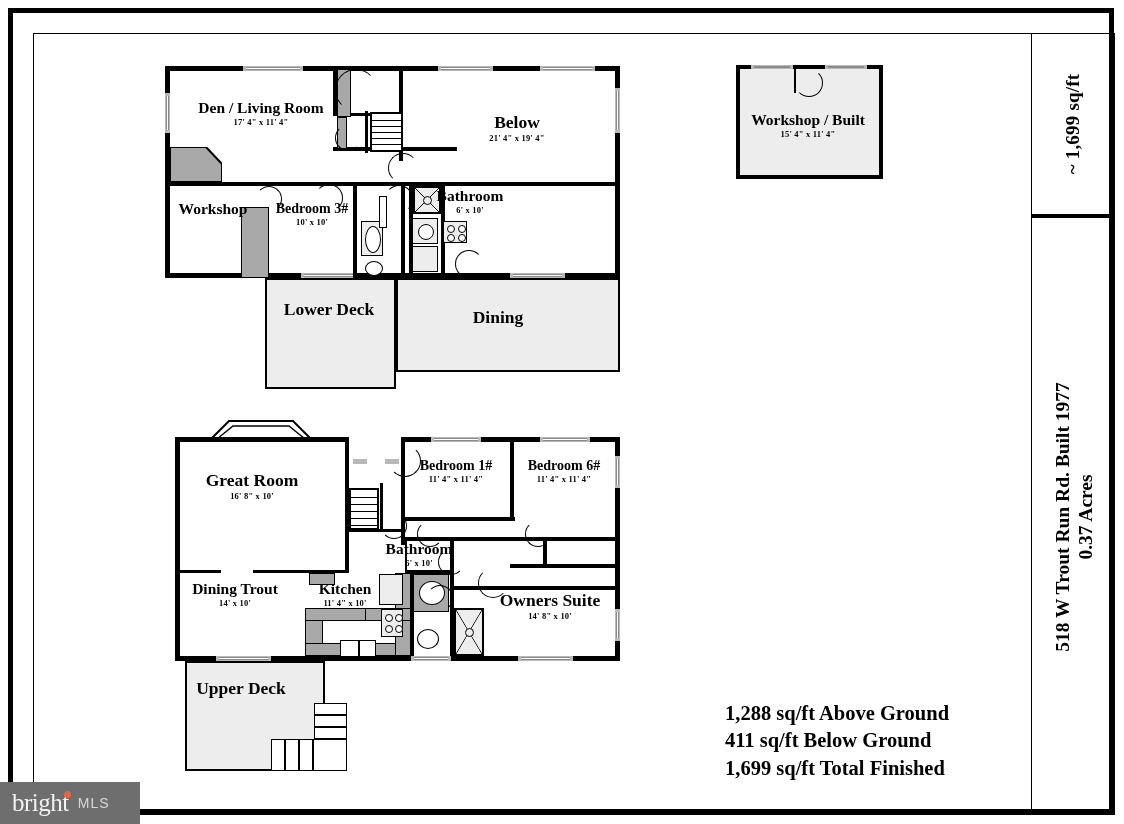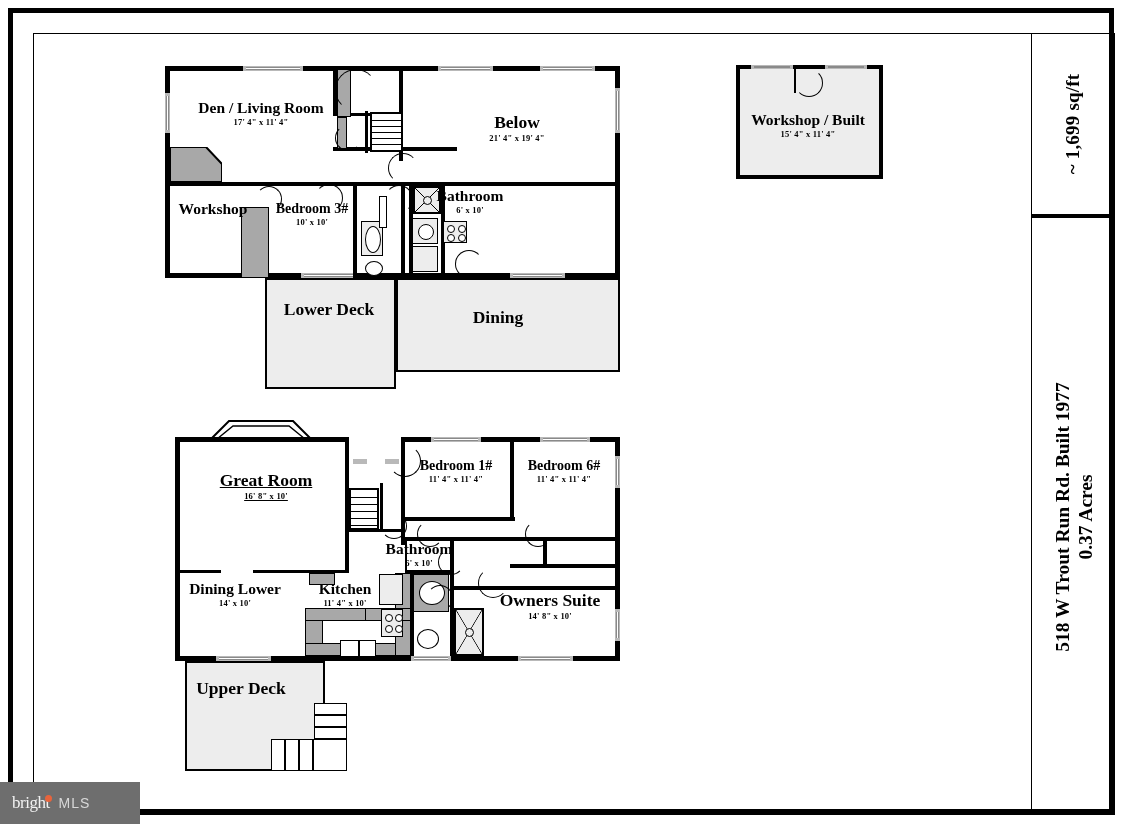--- a/index.html
+++ b/index.html
@@ -66,21 +66,21 @@
   
   .appl{position:absolute;background:#ededed;border:1.6px solid #000;box-sizing:border-box;}
   .circ{position:absolute;border:1.5px solid #000;border-radius:50%;background:#fff;}
   .burner{position:absolute;width:6px;height:6px;border:1.2px solid #000;border-radius:50%;background:#fff;}
   .oval{position:absolute;border:1.5px solid #000;border-radius:50%;background:#fff;}
 
   
   #brightmls{position:absolute;left:0px;top:782px;width:140px;height:42px;
              background:#6e6e6e;display:flex;align-items:center;padding-left:12px;
              box-sizing:border-box;}
-  #bm-word{font-family:"Liberation Serif",serif;font-size:17px;color:#f2f2f2;
+  #bm-word{font-family:"Liberation Serif",serif;font-size:25px;color:#f2f2f2;
            font-weight:normal;letter-spacing:-.5px;position:relative;}
   #bm-dot{position:absolute;right:-2px;top:2px;width:7px;height:7px;background:#e8643c;
           border-radius:50%;}
   #bm-mls{font-family:"Liberation Sans",sans-serif;font-size:14px;color:#d8d8d8;
           margin-left:9px;letter-spacing:1px;}
 </style>
 </head>
 <body>
 
 <div id="plan-frame">
@@ -91,20 +91,25 @@
       <span class="vtext" id="sqft-vert">~ 1,699 sq/ft</span>
     </div>
     <div id="info-bottom">
       <div class="vtext" id="addr-vert">
         <div>518 W Trout Run Rd.  Built 1977</div>
         <div>0.37 Acres</div>
       </div>
     </div>
   </div>
 
+  <div id="summary">
+    <div>1,288 sq/ft Above Ground</div>
+    <div>411 sq/ft Below Ground</div>
+    <div>1,699 sq/ft Total Finished</div>
+  </div>
 
   <div class="fill-deck" style="left:252px;top:265px;width:131px;height:111px;"></div>
   <div class="fill-deck" style="left:383px;top:265px;width:224px;height:94px;"></div>
 
   <div class="wall" style="left:152px;top:53px;width:455px;height:5px;"></div>
   <div class="wall" style="left:152px;top:260px;width:455px;height:5px;"></div>
   <div class="wall" style="left:152px;top:53px;width:5px;height:212px;"></div>
   <div class="wall" style="left:602px;top:53px;width:5px;height:212px;"></div>
 
   <div class="win-g" style="left:230px;top:53px;width:60px;height:5px;"></div>
@@ -300,38 +305,38 @@
   <div class="win-g" style="left:372px;top:446px;width:14px;height:5px;"></div>
 
   <div class="door" style="left:376px;top:432px;width:32px;height:32px;border-color:transparent #000 #000 transparent;"></div>
   <div class="door" style="left:404px;top:508px;width:26px;height:26px;border-color:transparent transparent #000 #000;"></div>
   <div class="door" style="left:512px;top:508px;width:26px;height:26px;border-color:transparent transparent #000 #000;"></div>
   <div class="door" style="left:425px;top:536px;width:26px;height:26px;border-color:transparent transparent #000 #000;"></div>
   <div class="door" style="left:414px;top:572px;width:26px;height:26px;border-color:#000 #000 transparent transparent;"></div>
   <div class="door" style="left:465px;top:555px;width:30px;height:30px;border-color:transparent transparent #000 #000;"></div>
   <div class="door" style="left:368px;top:500px;width:26px;height:26px;border-color:transparent #000 #000 transparent;"></div>
 
-  <div class="rlabel" style="left:253px;top:458px;text-decoration:underline;">
+  <div class="rlabel" style="left:239px;top:458px;">
     <div class="rname lg">Great Room</div>
     <div class="rdim">16' 8" x 10'</div>
   </div>
   <div class="rlabel" style="left:443px;top:445px;">
     <div class="rname sm">Bedroom 1#</div>
     <div class="rdim">11' 4" x 11' 4"</div>
   </div>
   <div class="rlabel" style="left:551px;top:445px;">
     <div class="rname sm">Bedroom 6#</div>
     <div class="rdim">11' 4" x 11' 4"</div>
   </div>
   <div class="rlabel" style="left:406px;top:527px;">
     <div class="rname">Bathroom</div>
     <div class="rdim">6' x 10'</div>
   </div>
   <div class="rlabel" style="left:222px;top:567px;">
-    <div class="rname">Dining Lower</div>
+    <div class="rname">Dining Trout</div>
     <div class="rdim">14' x 10'</div>
   </div>
   <div class="rlabel" style="left:332px;top:567px;">
     <div class="rname">Kitchen</div>
     <div class="rdim">11' 4" x 10'</div>
   </div>
   <div class="rlabel" style="left:537px;top:578px;">
     <div class="rname lg">Owners Suite</div>
     <div class="rdim">14' 8" x 10'</div>
   </div>

